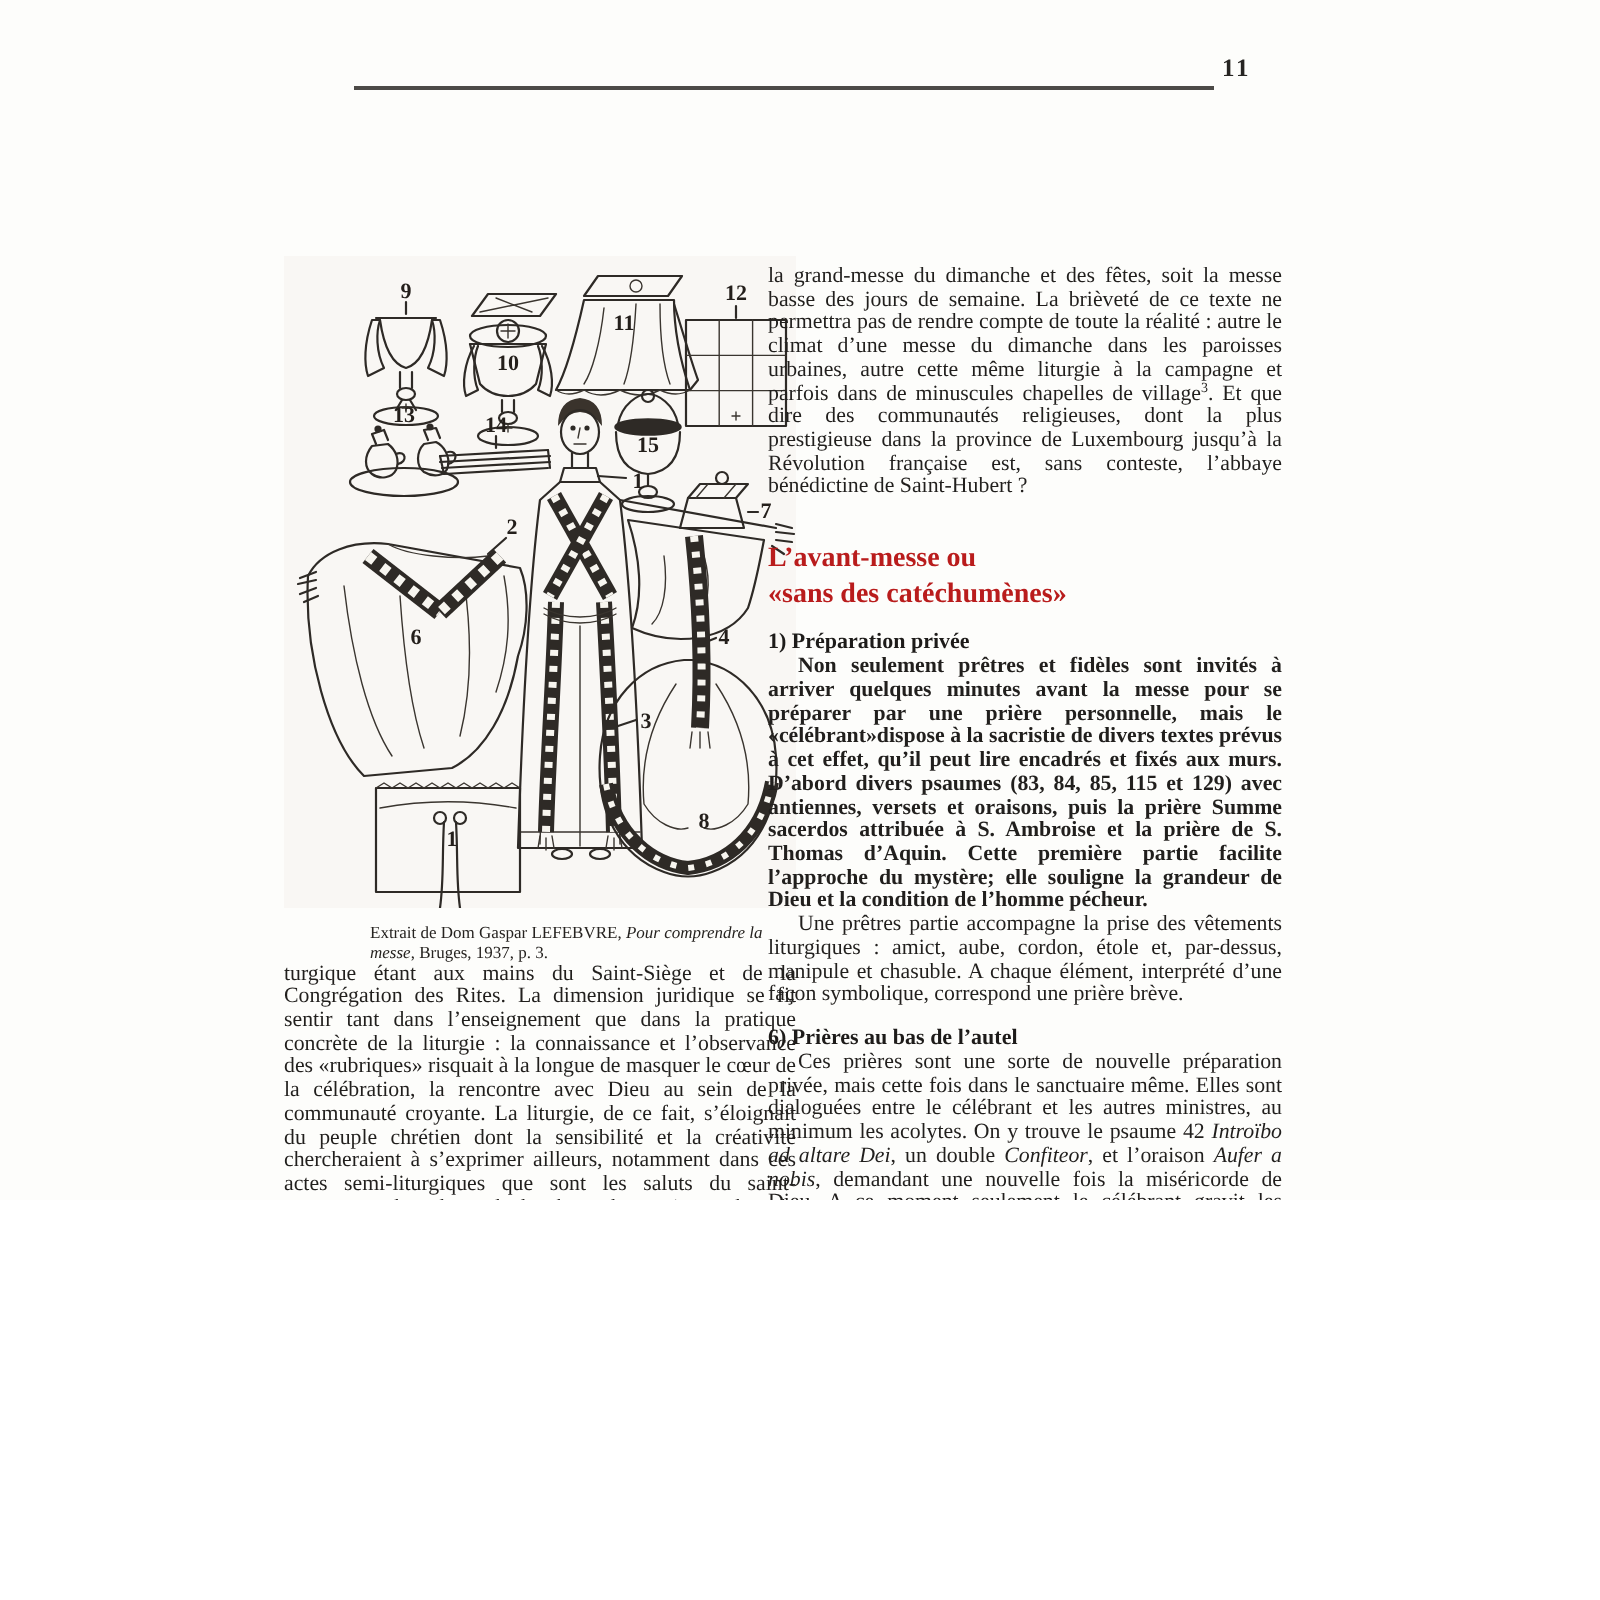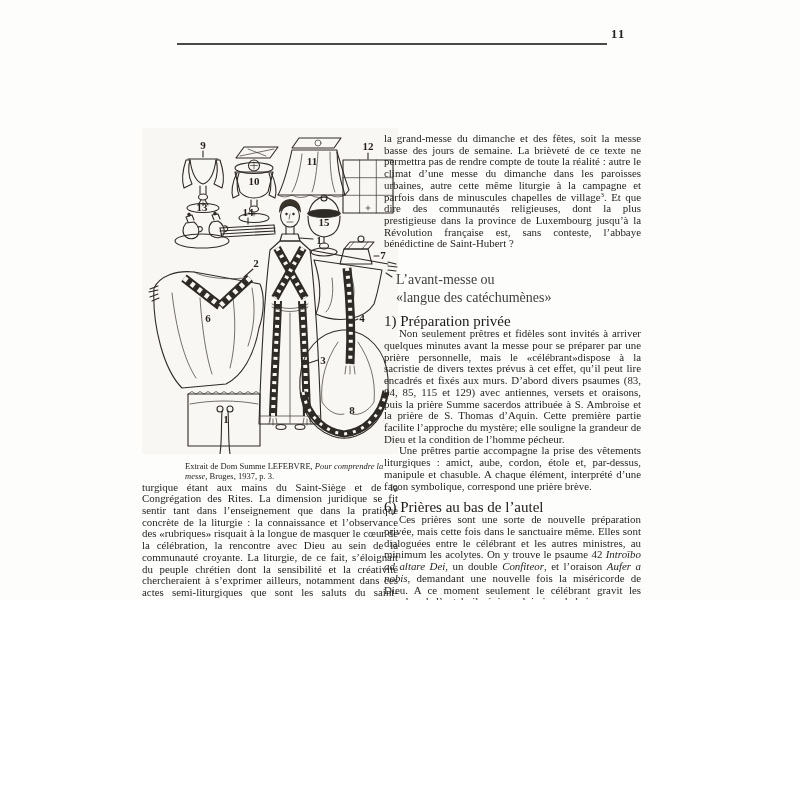--- a/index.html
+++ b/index.html
@@ -11,23 +11,23 @@
   .col{position:absolute;}
   .col-left{left:142px;top:128px;width:256px;}
   .col-right{left:384px;top:133px;width:257px;}
   p.body{font-size:10.9px;line-height:11.72px;text-align:justify;margin:0;hyphens:auto;}
   p.indent{text-indent:15px;}
   sup{font-size:7px;line-height:0;vertical-align:4px;}
   em{font-style:italic;}
   .caption{margin:7px 0 0 43px;width:212px;font-size:8.5px;line-height:10.3px;color:#262320;}
   .caption em{font-style:italic;}
   h2.sec-left{margin:19px 0 0 0;font-size:17px;line-height:19px;font-weight:bold;color:#7f1d1d;}
-  h3.sec-right{margin:21px 0 0 12px;font-size:14px;line-height:17.5px;font-weight:normal;color:#404040;}
-  h4.sub{margin:9px 0 0 0;font-size:15px;line-height:13px;font-weight:normal;color:#1d1b19;}
-  .mt8{margin-top:8px;} .mt9{margin-top:9px;} .mt2{margin-top:2px;}
+  h3.sec-right{margin:21px 0 0 0;font-size:14px;line-height:17.5px;font-weight:bold;color:#b91c1c;}
+  h4.sub{margin:9px 0 0 0;font-size:11px;line-height:13px;font-weight:bold;color:#1d1b19;}
+  .mt8{margin-top:8px;} .mt9{margin-top:9px;font-weight:bold;} .mt2{margin-top:2px;}
   .mt12{margin-top:12px;} .mt17{margin-top:17px;} .mt14{margin-top:14px;}
   .figure{display:block;}
   
   .ln{fill:none;stroke:#2e2a26;stroke-width:1.1;stroke-linecap:round;stroke-linejoin:round;}
   .thin{fill:none;stroke:#3a352f;stroke-width:0.7;stroke-linecap:round;}
   .dark{fill:#2e2a26;stroke:#2e2a26;stroke-width:0.8;}
   .bandD{fill:none;stroke:#2e2a26;stroke-width:8;stroke-linecap:butt;}
   .bandD9{fill:none;stroke:#2e2a26;stroke-width:9;stroke-linecap:butt;}
   .bandL{fill:none;stroke:#f7f5ef;stroke-width:4;stroke-dasharray:3 5;stroke-linecap:butt;}
   .bandL5{fill:none;stroke:#f7f5ef;stroke-width:5;stroke-dasharray:4 5;stroke-linecap:butt;}
@@ -213,35 +213,35 @@
           <text x="241" y="131" class="fig-num">7</text>
           <text x="114" y="139" class="fig-num">2</text>
           <text x="66" y="194" class="fig-num">6</text>
           <text x="220" y="194" class="fig-num">4</text>
           <text x="181" y="236" class="fig-num">3</text>
           <text x="210" y="286" class="fig-num">8</text>
           <text x="84" y="295" class="fig-num">1</text>
         </g>
     </svg>
 
-    <div class="caption"><span>Extrait de Dom Summe LEFEBVRE, </span><em>Pour comprendre la messe</em><span>, Bruges, 1937, p. 3.</span></div>
+    <div class="caption"><span>Extrait de Dom Gaspar LEFEBVRE, </span><em>Pour comprendre la messe</em><span>, Bruges, 1937, p. 3.</span></div>
 
     <p class="body mt17">turgique étant aux mains du Saint-Siège et de la Congrégation des Rites. La dimension juridique se fit sentir tant dans l’enseignement que dans la pratique concrète de la liturgie : la connaissance et l’observance des «rubriques» risquait à la longue de masquer le cœur de la célébration, la rencontre avec Dieu au sein de la communauté croyante. La liturgie, de ce fait, s’éloignait du peuple chrétien dont la sensibilité et la créativité chercheraient à s’exprimer ailleurs, notamment dans ces actes semi-liturgiques que sont les saluts du saint-sacrement, dans lesquels le chant de cantiques dans la langue du pays était juridiquement acceptable.</p>
 
     <h2 class="sec-left">La messe paroissiale</h2>
 
   </div>
 
   <div class="col col-right">
 
     <p class="body"><span>la grand-messe du dimanche et des fêtes, soit la messe basse des jours de semaine. La brièveté de ce texte ne permettra pas de rendre compte de toute la réalité : autre le climat d’une messe du dimanche dans les paroisses urbaines, autre cette même liturgie à la campagne et parfois dans de minuscules chapelles de village</span><sup>3</sup><span>. Et que dire des communautés religieuses, dont la plus prestigieuse dans la province de Luxembourg jusqu’à la Révolution française est, sans conteste, l’abbaye bénédictine de Saint-Hubert ?</span></p>
 
     <h3 class="sec-right">
       <span>L’avant-messe ou</span><br>
-      <span>«langue des catéchumènes»</span>
+      <span>«sans des catéchumènes»</span>
     </h3>
 
     <h4 class="sub mt9">1) Préparation privée</h4>
 
     <p class="body indent mt9">Non seulement prêtres et fidèles sont invités à arriver quelques minutes avant la messe pour se préparer par une prière personnelle, mais le «célébrant»dispose à la sacristie de divers textes prévus à cet effet, qu’il peut lire encadrés et fixés aux murs. D’abord divers psaumes (83, 84, 85, 115 et 129) avec antiennes, versets et oraisons, puis la prière Summe sacerdos attribuée à S. Ambroise et la prière de S. Thomas d’Aquin. Cette première partie facilite l’approche du mystère; elle souligne la grandeur de Dieu et la condition de l’homme pécheur.</p>
 
     <p class="body indent mt2">Une prêtres partie accompagne la prise des vêtements liturgiques : amict, aube, cordon, étole et, par-dessus, manipule et chasuble. A chaque élément, interprété d’une façon symbolique, correspond une prière brève.</p>
 
 
     <h4 class="sub mt12">6) Prières au bas de l’autel</h4>

